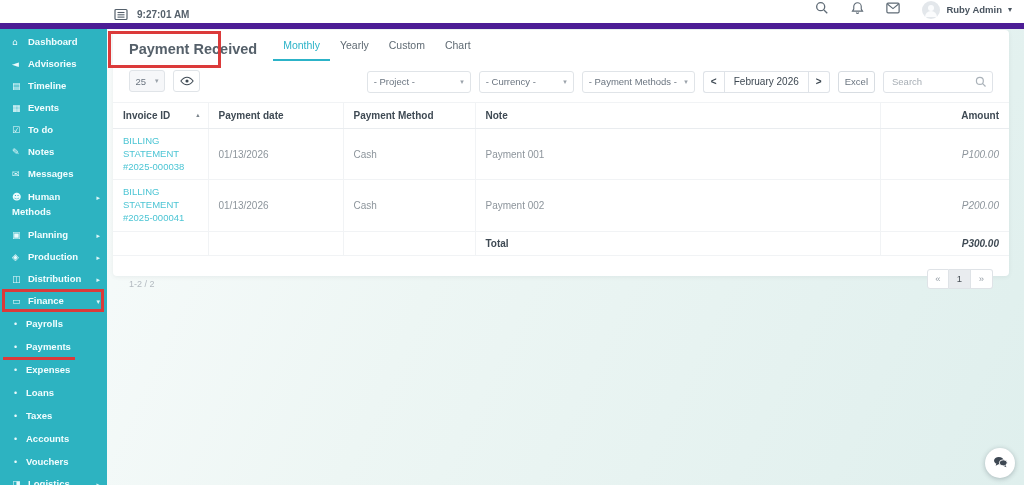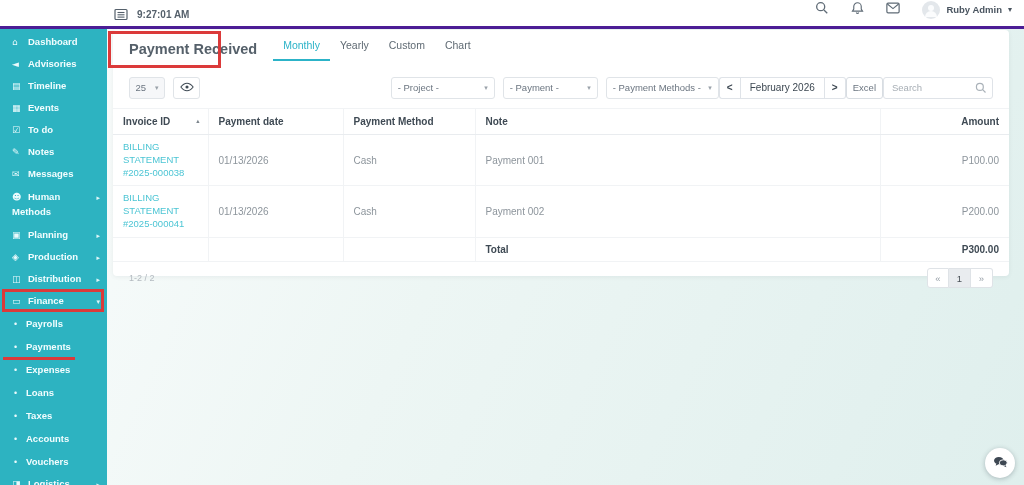--- a/index.html
+++ b/index.html
@@ -10,21 +10,21 @@
   *{margin:0;padding:0;box-sizing:border-box;}
   html,body{width:1024px;height:485px;overflow:hidden;}
   body{
     font-family:"Liberation Sans","DejaVu Sans",sans-serif;
     background:linear-gradient(115deg,#fbfdfd 0%,#edf6f4 45%,#dfefed 100%);
     position:relative;font-size:10px;color:var(--txt-mid);
   }
   .glyph{font-family:"DejaVu Sans",sans-serif;}
 
   
-  .topbar{position:absolute;left:0;top:0;width:1024px;height:29px;background:#fff;border-bottom:3px solid #4c1d95;z-index:5;}
+  .topbar{position:absolute;left:0;top:0;width:1024px;height:29px;background:#fff;border-bottom:6px solid #4c1d95;z-index:5;}
   .logo-area{position:absolute;left:0;top:0;width:107px;height:25px;background:#fff;display:flex;align-items:center;justify-content:center;gap:3px;}
   .logo-text{font-size:13px;font-weight:bold;color:#2d3b47;letter-spacing:.2px;}
   .logo-text .accent{color:var(--accent);}
   .topbar-left{position:absolute;left:114px;top:0;height:29px;display:flex;align-items:center;gap:9px;}
   .time{font-size:10px;font-weight:bold;color:#55606b;}
   .topbar-right{position:absolute;right:12px;top:0;height:19px;display:flex;align-items:center;gap:22px;}
   .icon-btn{background:none;border:none;cursor:pointer;display:flex;align-items:center;padding:0;}
   .user-chip{display:flex;align-items:center;gap:6px;cursor:pointer;}
   .avatar{width:18px;height:18px;border-radius:50%;background:#e3e7eb;display:flex;align-items:center;justify-content:center;overflow:hidden;}
   .user-name{font-size:9.5px;color:#4a5560;font-weight:bold;}
@@ -49,53 +49,53 @@
   .card-head{height:39px;padding:0 16px;display:flex;align-items:flex-start;}
   .card-title{font-size:14.5px;color:#55606a;margin-top:11px;}
   .tabs{display:flex;margin-left:16px;}
   .tab{height:31px;display:flex;align-items:center;padding:0 10px;font-size:10.5px;color:#5f6a73;border:none;background:none;cursor:pointer;border-bottom:2px solid transparent;}
   .tab.active{color:#2cb3c8;border-bottom-color:#2cb3c8;}
 
   
   .ann-title{position:absolute;left:108px;top:31px;width:113px;height:37px;border:3px solid var(--ann);z-index:20;pointer-events:none;}
 
   
-  .filter-row{display:flex;align-items:center;padding:0 16px;height:23px;margin-top:7px;}
+  .filter-row{display:flex;padding:0 16px;height:23px;margin-top:1px;}
   .sel{display:inline-flex;align-items:center;justify-content:space-between;border:1px solid #e0e4e8;border-radius:3px;height:22px;padding:0 6px;font-size:9.5px;color:#6b7580;background:#fff;cursor:pointer;}
   .sel .sel-caret{font-size:7px;color:#9aa2aa;margin-left:5px;}
   .page-size{background:#f6f7f9;width:36px;justify-content:center;gap:4px;}
   .eye-btn{width:27px;height:22px;margin-left:8px;border:1px solid #e0e4e8;border-radius:3px;background:#fff;display:flex;align-items:center;justify-content:center;cursor:pointer;}
-  .filter-right{margin-left:auto;display:flex;align-items:center;}
+  .filter-right{margin-left:auto;display:flex;align-items:center;gap:8px;}
   .sel-project{width:104px;}
   .sel-currency{width:95px;}
   .sel-methods{width:113px;}
   .month-group{display:flex;align-items:center;}
   .mg-btn{width:21px;height:22px;border:1px solid #dfe3e8;background:#fff;font-size:10px;font-weight:bold;color:#3d4852;cursor:pointer;}
   .mg-prev{border-radius:3px 0 0 3px;border-right:none;}
   .mg-next{border-radius:0 3px 3px 0;border-left:none;}
   .month-box{height:22px;border:1px solid #dfe3e8;background:#fff;display:flex;align-items:center;padding:0 9px;font-size:10px;color:#3d4852;}
   .excel-btn{height:22px;border:1px solid #d8dde2;border-radius:3px;background:#fff;padding:0 6px;font-size:9.5px;color:#6b7580;cursor:pointer;}
   .search-wrap{position:relative;}
   .search-input{width:110px;height:22px;border:1px solid #dfe3e8;border-radius:3px;padding:0 22px 0 8px;font-size:9.5px;color:#555;background:#fff;font-family:inherit;}
   .search-input::placeholder{color:#a7aeb5;}
   .search-wrap svg{position:absolute;right:6px;top:5px;}
 
   
   table{width:100%;border-collapse:collapse;margin-top:9px;table-layout:fixed;border-top:1px solid var(--cell-border);}
   th{font-size:10px;color:#3f4a54;text-align:left;padding:7px 10px;border-bottom:1px solid #e9ecef;border-right:1px solid var(--cell-border);font-weight:bold;position:relative;}
   th:last-child{border-right:none;text-align:right;}
   .sort-caret{position:absolute;right:8px;top:8px;font-size:6.5px;color:#7b848c;}
   td{font-size:10px;color:var(--txt-light);padding:6px 10px;border-bottom:1px solid var(--cell-border);border-right:1px solid var(--cell-border);vertical-align:middle;}
-  td:last-child{border-right:none;text-align:right;}
+  td:last-child{border-right:none;text-align:right;font-style:italic;}
   .inv-link{color:var(--link);cursor:pointer;line-height:1.35;font-size:9.5px;}
   .total-label{font-weight:bold;color:#3f4a54;}
   .total-amount{font-weight:bold;color:#3f4a54;}
 
   
-  .card-foot{display:flex;align-items:center;padding:0 16px;height:33px;}
+  .card-foot{display:flex;align-items:flex-end;padding:0 16px;height:33px;}
   .range-text{font-size:9px;color:#b3bac0;}
   .pager{margin-left:auto;display:flex;}
   .pg-btn{min-width:22px;height:20px;border:1px solid #dfe3e7;background:#fff;font-size:9.5px;color:#98a0a8;cursor:pointer;padding:0 4px;}
   .pg-btn:first-child{border-radius:3px 0 0 3px;}
   .pg-btn:last-child{border-radius:0 3px 3px 0;}
   .pg-btn.active{background:#e9ecef;color:#495057;}
   .pg-btn + .pg-btn{border-left:none;}
 
   
   .chat-fab{position:absolute;right:9px;bottom:7px;width:30px;height:30px;border-radius:50%;background:#fff;border:none;box-shadow:0 1px 5px rgba(40,55,65,.3);display:flex;align-items:center;justify-content:center;cursor:pointer;z-index:6;}
@@ -213,21 +213,21 @@
           </svg>
       </span>
     </button>
     <div class="filter-right">
       <span id="filter-selects" style="display:flex;gap:8px;">
           <span class="sel sel-project">
             <span>- Project -</span>
             <span class="sel-caret glyph">▾</span>
           </span>
           <span class="sel sel-currency">
-            <span>- Payment -</span>
+            <span>- Currency -</span>
             <span class="sel-caret glyph">▾</span>
           </span>
           <span class="sel sel-methods">
             <span>- Payment Methods -</span>
             <span class="sel-caret glyph">▾</span>
           </span>
         </span>
       <span class="month-group">
         <button class="mg-btn mg-prev">&lt;</button>
         <span class="month-box">February 2026</span>

